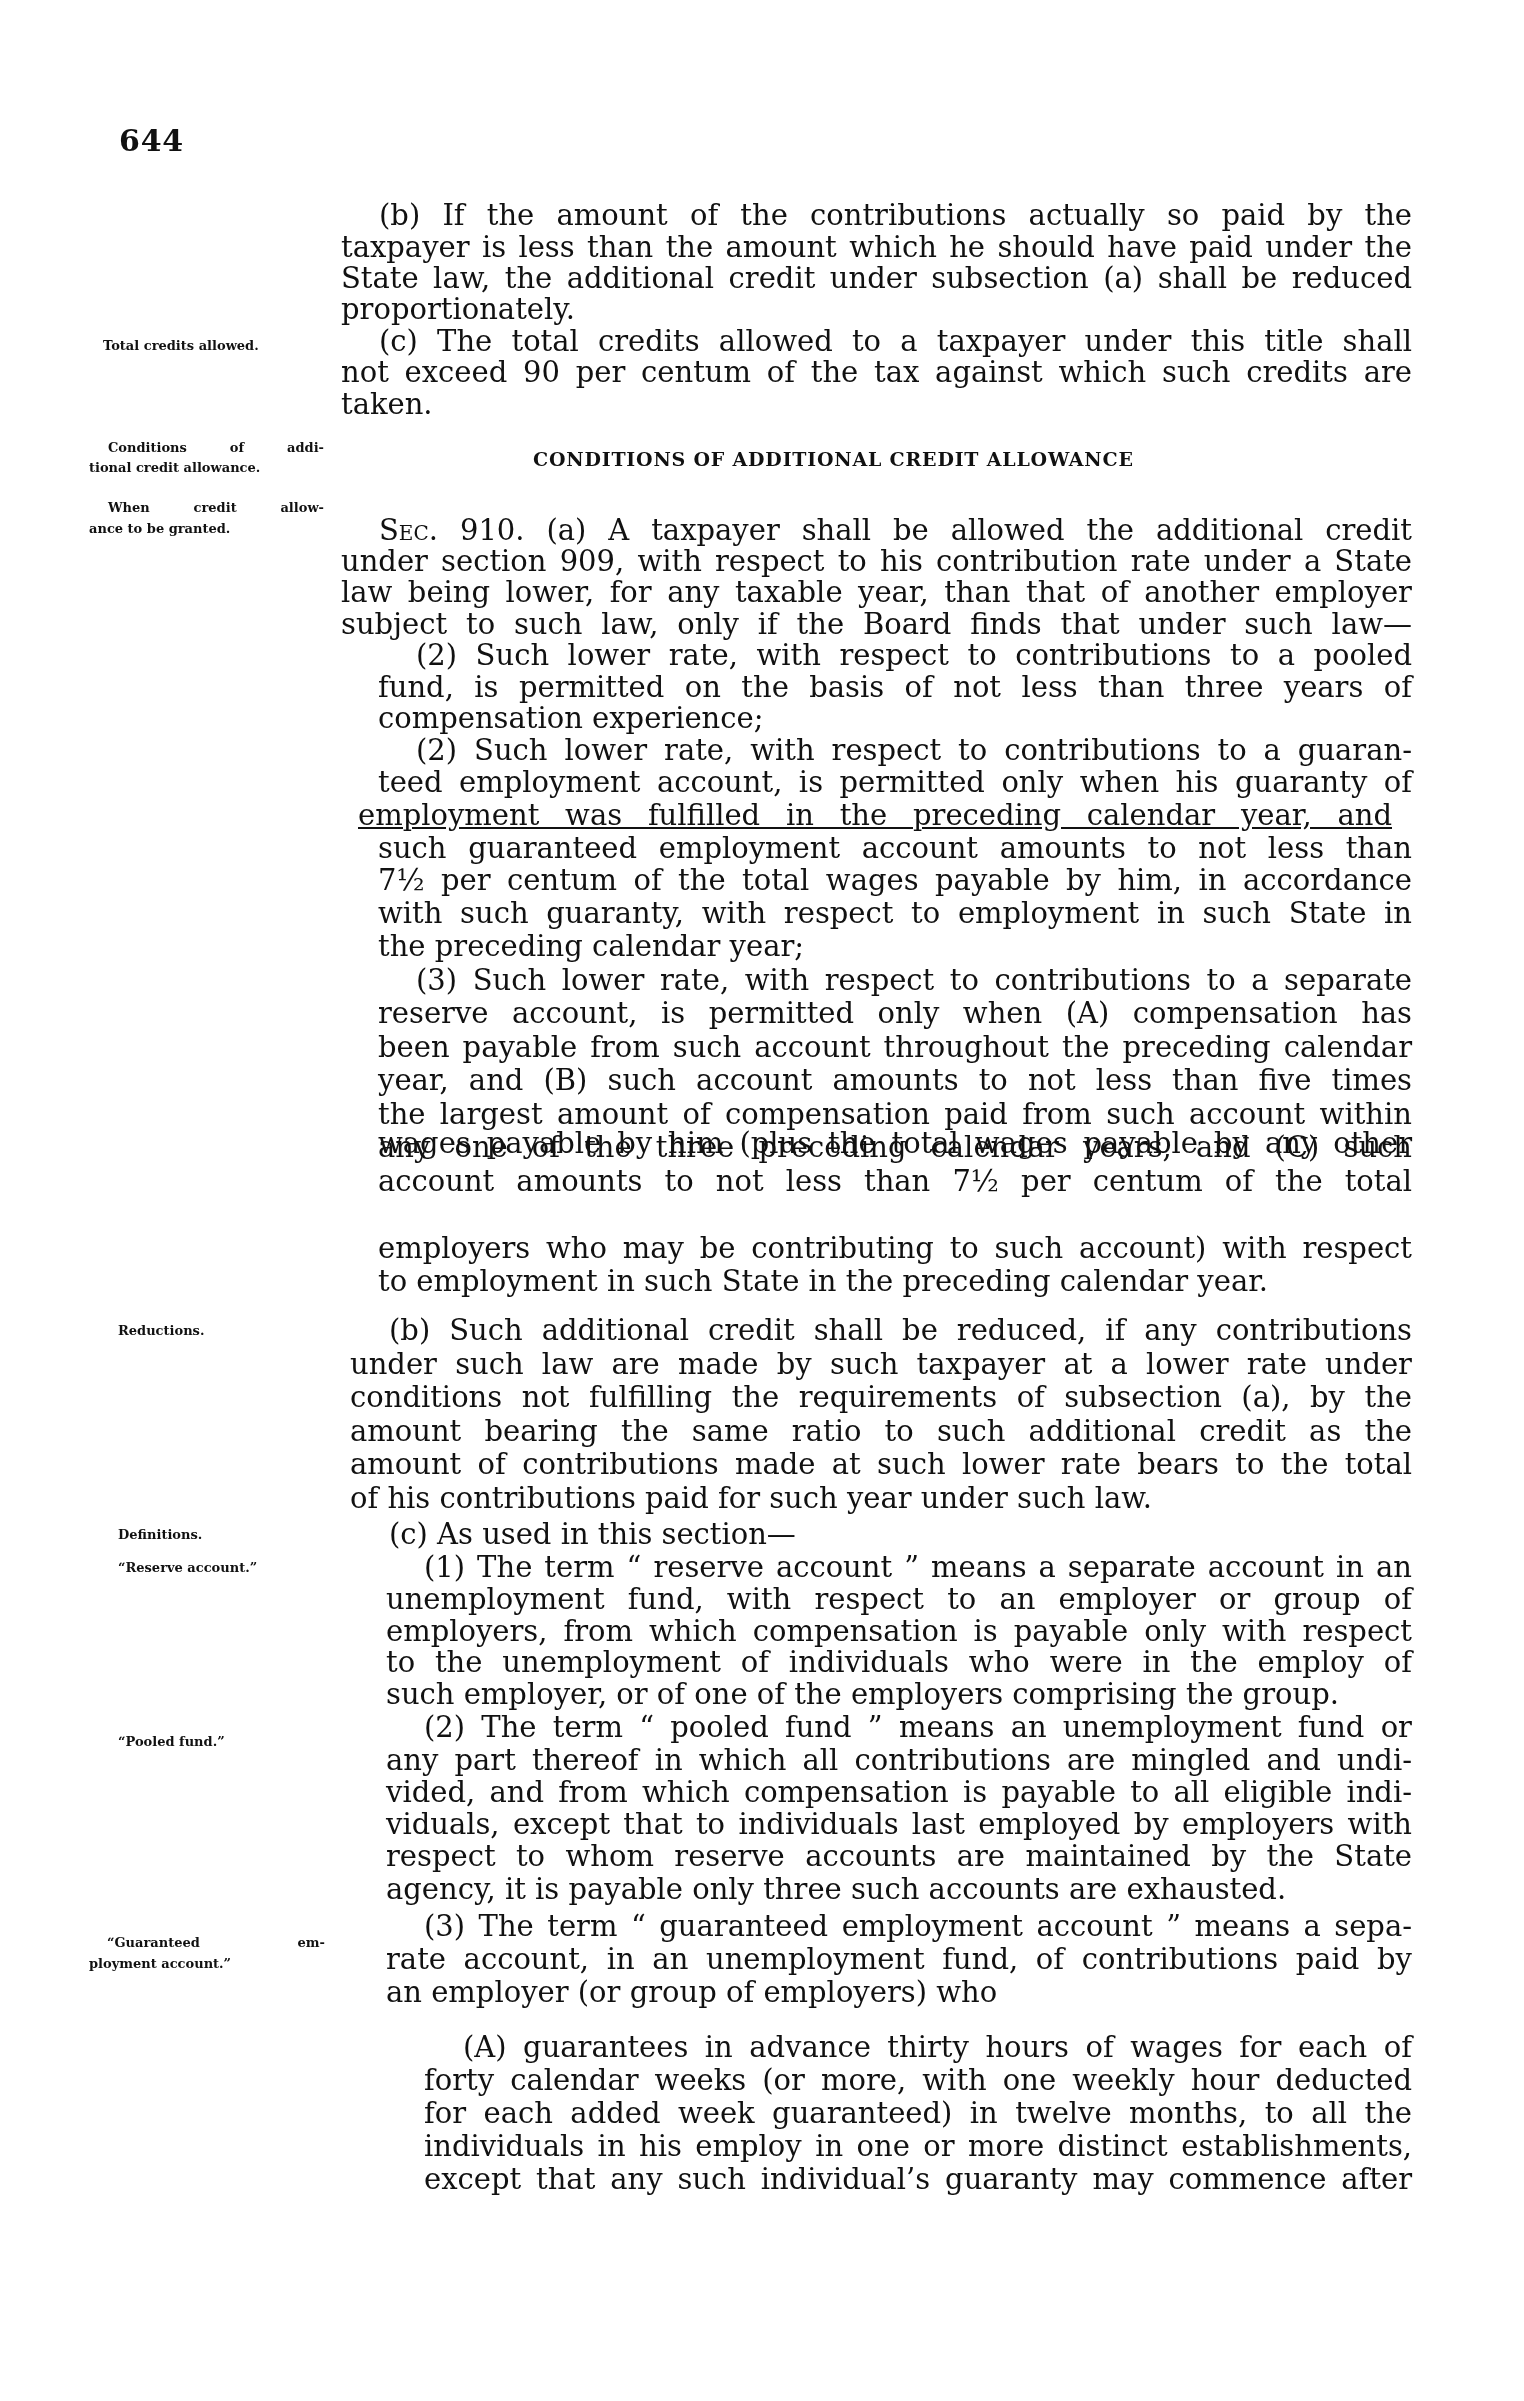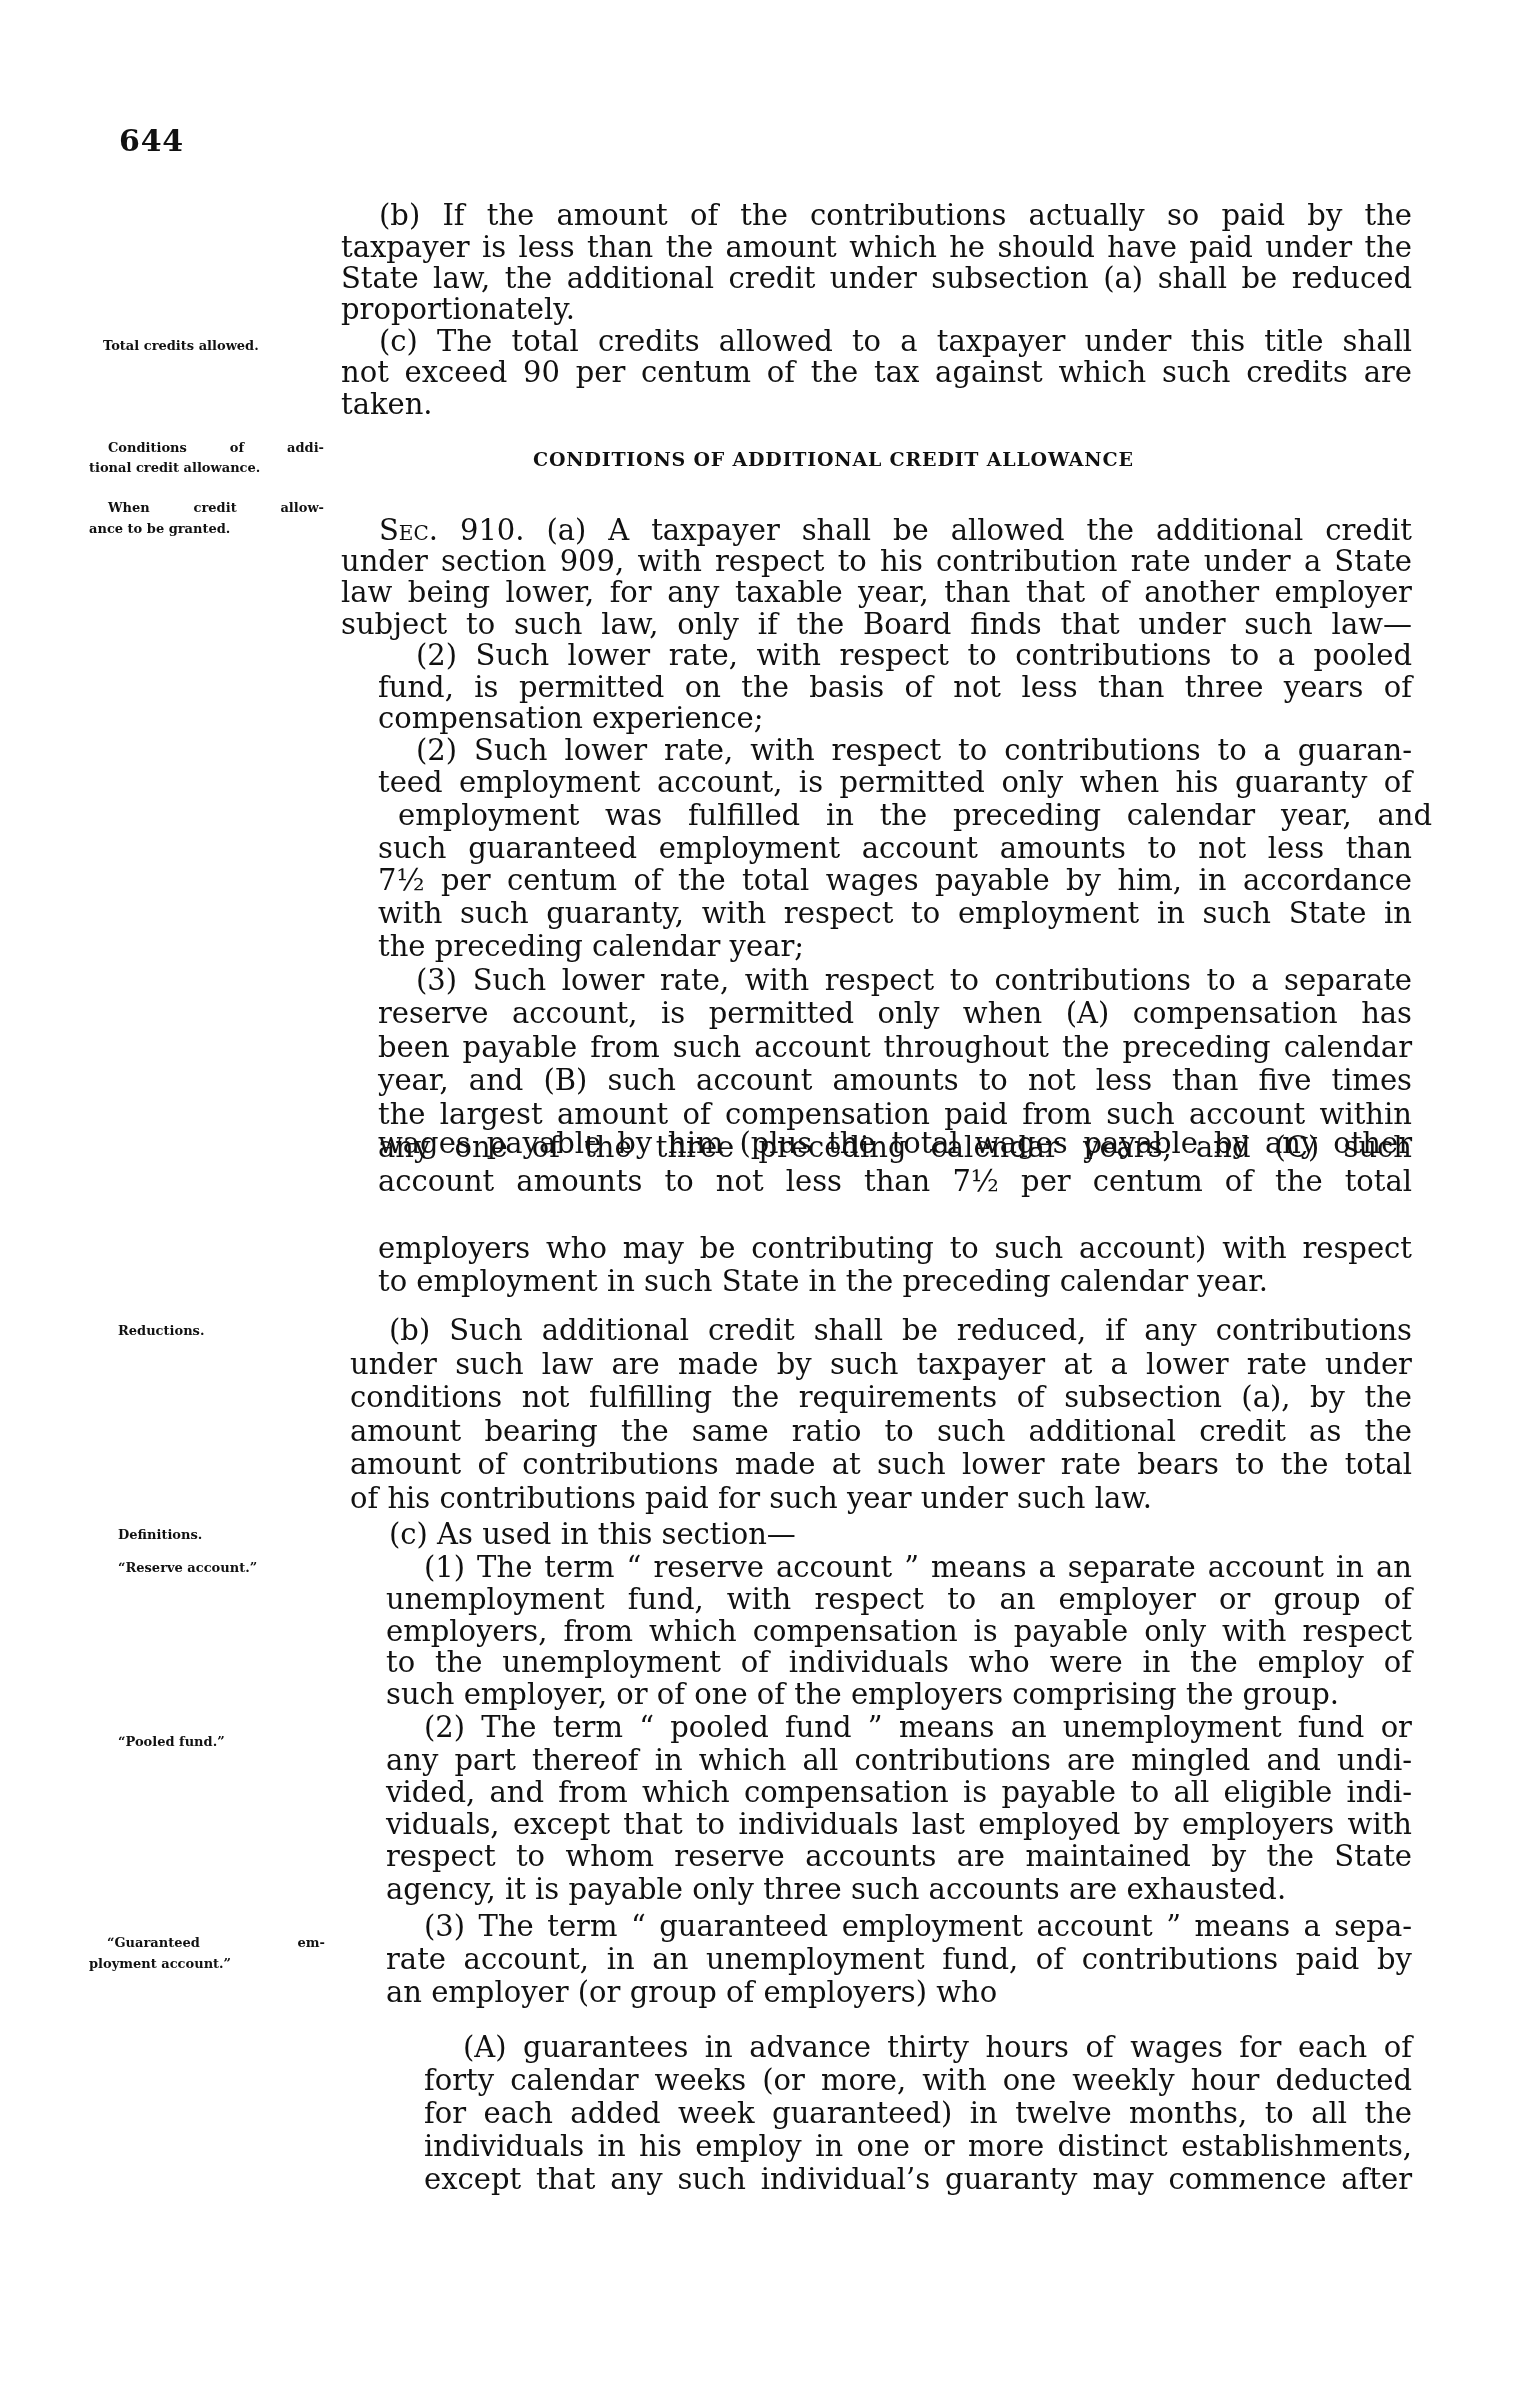--- a/index.html
+++ b/index.html
@@ -54,21 +54,21 @@
       <div class="line last" style="left: 341px; top: 389px; width: 1071px; white-space: normal;">taken.</div>
       <div class="line" style="left: 379px; top: 515px; width: 1033px; white-space: normal;"><span class="sc">Sec.</span> 910. (a) A taxpayer shall be allowed the additional credit</div>
       <div class="line" style="left: 341px; top: 546px; width: 1071px; white-space: normal;">under section 909, with respect to his contribution rate under a State</div>
       <div class="line" style="left: 341px; top: 577px; width: 1071px; white-space: normal;">law being lower, for any taxable year, than that of another employer</div>
       <div class="line" style="left: 341px; top: 609px; width: 1071px; white-space: normal;">subject to such law, only if the Board finds that under such law—</div>
       <div class="line" style="left: 416px; top: 640px; width: 996px; white-space: normal;">(2) Such lower rate, with respect to contributions to a pooled</div>
       <div class="line" style="left: 378px; top: 672px; width: 1034px; white-space: normal;">fund, is permitted on the basis of not less than three years of</div>
       <div class="line last" style="left: 378px; top: 703px; width: 1034px; white-space: normal;">compensation experience;</div>
       <div class="line" style="left: 416px; top: 735px; width: 996px; white-space: normal;">(2) Such lower rate, with respect to contributions to a guaran-</div>
       <div class="line" style="left: 378px; top: 767px; width: 1034px; white-space: normal;">teed employment account, is permitted only when his guaranty of</div>
-      <div class="line" style="left: 398px; top: 800px; width: 1034px; white-space: normal;">employment was fulfilled in the preceding calendar year, and</div>
+      <div class="line" style="left: 358px; top: 800px; width: 1034px; white-space: normal; text-decoration: underline;">employment was fulfilled in the preceding calendar year, and</div>
       <div class="line" style="left: 378px; top: 833px; width: 1034px; white-space: normal;">such guaranteed employment account amounts to not less than</div>
       <div class="line" style="left: 378px; top: 865px; width: 1034px; white-space: normal;">7½ per centum of the total wages payable by him, in accordance</div>
       <div class="line" style="left: 378px; top: 898px; width: 1034px; white-space: normal;">with such guaranty, with respect to employment in such State in</div>
       <div class="line last" style="left: 378px; top: 931px; width: 1034px; white-space: normal;">the preceding calendar year;</div>
       <div class="line" style="left: 416px; top: 965px; width: 996px; white-space: normal;">(3) Such lower rate, with respect to contributions to a separate</div>
       <div class="line" style="left: 378px; top: 998px; width: 1034px; white-space: normal;">reserve account, is permitted only when (A) compensation has</div>
       <div class="line" style="left: 378px; top: 1032px; width: 1034px; white-space: normal;">been payable from such account throughout the preceding calendar</div>
       <div class="line" style="left: 378px; top: 1065px; width: 1034px; white-space: normal;">year, and (B) such account amounts to not less than five times</div>
       <div class="line" style="left: 378px; top: 1099px; width: 1034px; white-space: normal;">the largest amount of compensation paid from such account within</div>
       <div class="line" style="left: 378px; top: 1132px; width: 1034px; white-space: normal;">any one of the three preceding calendar years, and (C) such</div>

